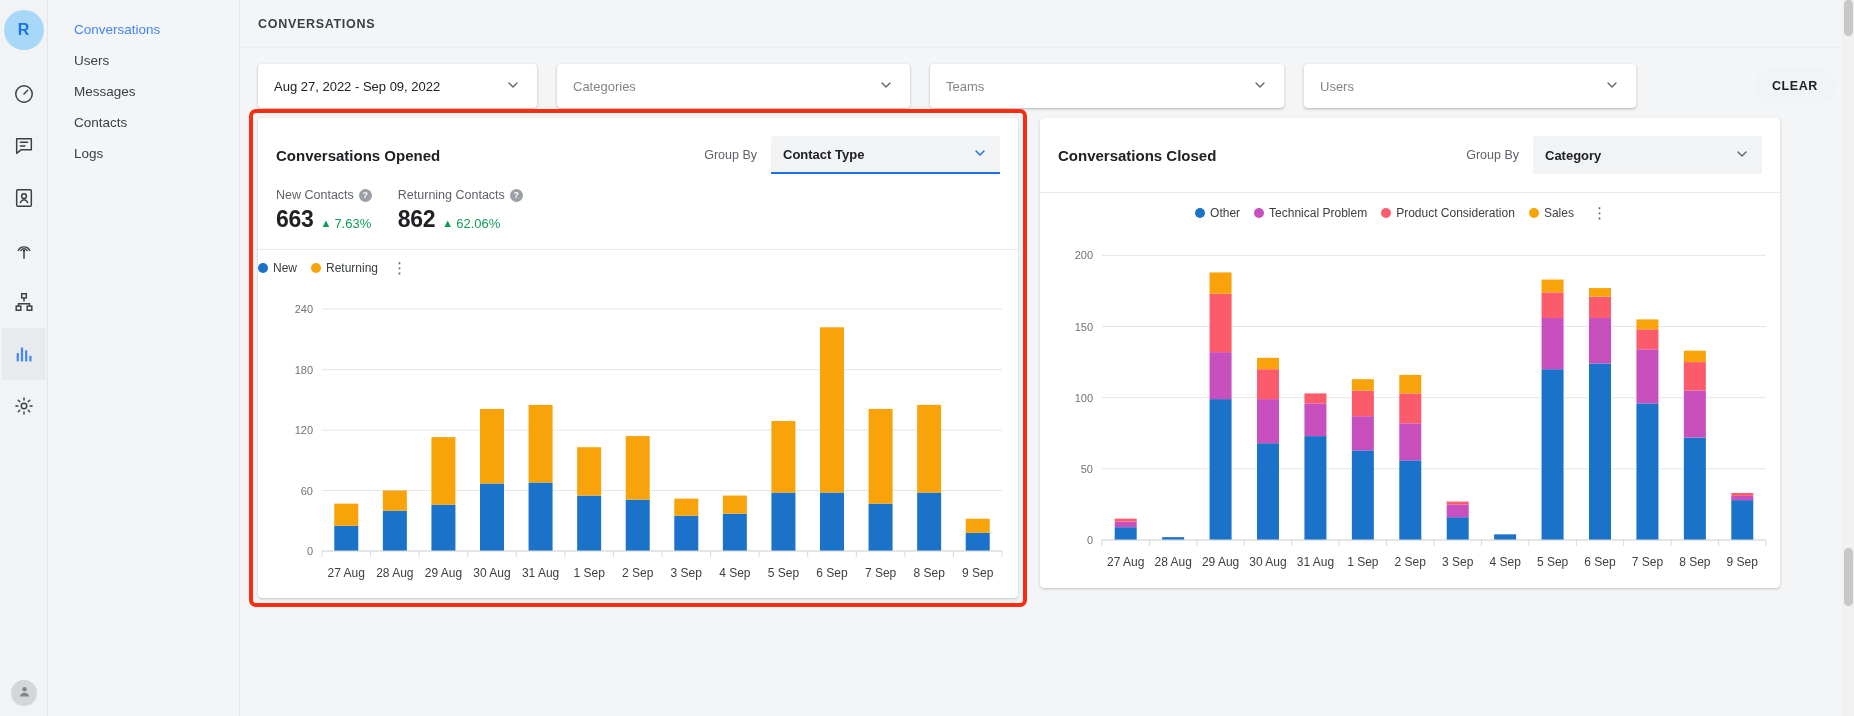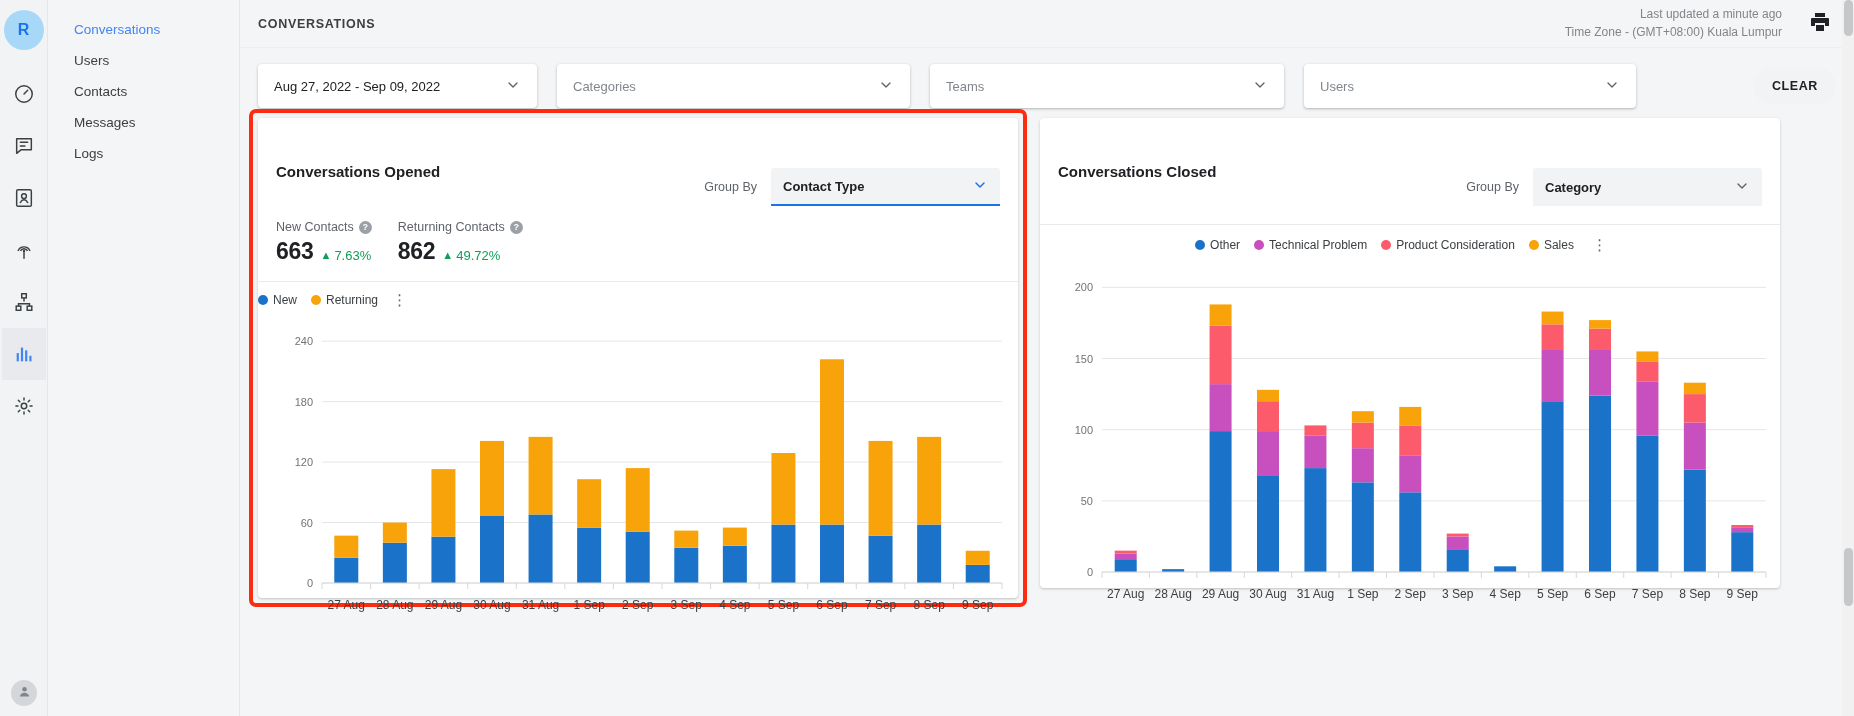--- a/index.html
+++ b/index.html
@@ -93,21 +93,21 @@
   .card.left{ width:760px; height:480px; }
   .card.right{ width:740px; height:470px; }
 
   .hilite{
     position:absolute; left:-9px; top:-9px; right:-9px; bottom:-9px;
     border:4px solid #fb2c10; border-radius:7px; pointer-events:none;
   }
 
   .card-head{ display:flex; align-items:center; padding:18px 18px 0 18px; }
   .card-title{ font-size:15px; font-weight:700; color:#202124; }
-  .groupby{ margin-left:auto; display:flex; align-items:center; gap:14px;margin-top:32px; }
+  .groupby{ margin-left:auto; display:flex; align-items:center; gap:14px; }
   .gb-label{ font-size:12.5px; color:#5f6368; }
   .gb-sel{
     width:229px; height:38px; background:#f1f3f4;
     display:flex; align-items:center; justify-content:space-between;
     padding:0 12px; font-size:13px; font-weight:700; color:#202124;
     border-radius:3px 3px 0 0; cursor:pointer;
   }
   .gb-sel.focus{ border-bottom:2px solid #1a73e8; }
   .gb-sel .chev{ color:#1a73e8; }
   .gb-sel.plain .chev{ color:#5f6368; }
@@ -236,49 +236,34 @@
   </div>
 
   <div class="nav">
     <div class="nav-item active">
       <span>Conversations</span>
     </div>
     <div class="nav-item">
       <span>Users</span>
     </div>
     <div class="nav-item">
+      <span>Messages</span>
+    </div>
+    <div class="nav-item">
       <span>Contacts</span>
-    </div>
-    <div class="nav-item">
-      <span>Messages</span>
     </div>
     <div class="nav-item">
       <span>Logs</span>
     </div>
   </div>
 
   <div class="main">
 
     <div class="topbar">
       <div class="crumb">CONVERSATIONS</div>
-      <div class="topright">
-        <div class="upd">
-          <div>Last updated a minute ago</div>
-          <div>Time Zone - (GMT+08:00) Kuala Lumpur</div>
-        </div>
-        <div class="printer">
-          <span>
-            <svg width="24" height="24" viewBox="0 0 24 24" fill="#202124">
-              <path d="M7 3h10v4H7z"></path>
-              <path d="M4 8h16a1 1 0 0 1 1 1v7h-4v-3H7v3H3V9a1 1 0 0 1 1-1z"></path>
-              <path d="M8 15h8v6H8z"></path>
-            </svg>
-          </span>
-        </div>
-      </div>
     </div>
 
     <div class="content">
 
       <div class="filters">
         <div class="sel date">
           <span>Aug 27, 2022 - Sep 09, 2022</span>
           <span class="chev">
             <svg width="16" height="16" viewBox="0 0 24 24" fill="none" stroke="#5f6368" stroke-width="2" stroke-linecap="round" stroke-linejoin="round">
                 <polyline points="6 9 12 15 18 9"></polyline>
@@ -348,21 +333,21 @@
             </div>
             <div>
               <div class="metric-label">
                 <span>Returning Contacts</span>
                 <span class="qmark">?</span>
               </div>
               <div class="metric-row">
                 <span class="metric-val">862</span>
                 <span class="metric-delta">
                   <span class="caret-up">▲</span>
-                  <span>49.72%</span>
+                  <span>62.06%</span>
                 </span>
               </div>
             </div>
           </div>
 
           <div class="divider" style="margin-top:16px"></div>
 
           <div style="display:flex;align-items:center;padding:10px 18px 0 0;">
             <div class="legend" id="legend-opened">
                 <span class="lg">

